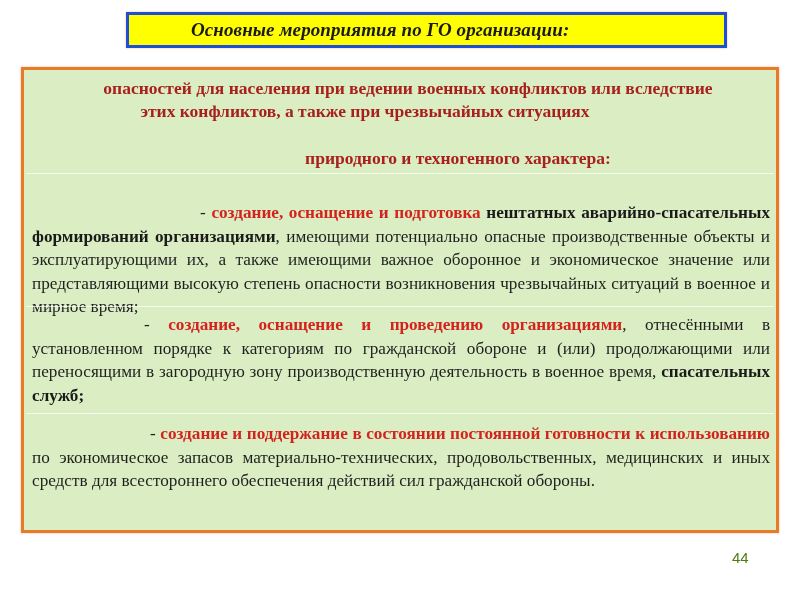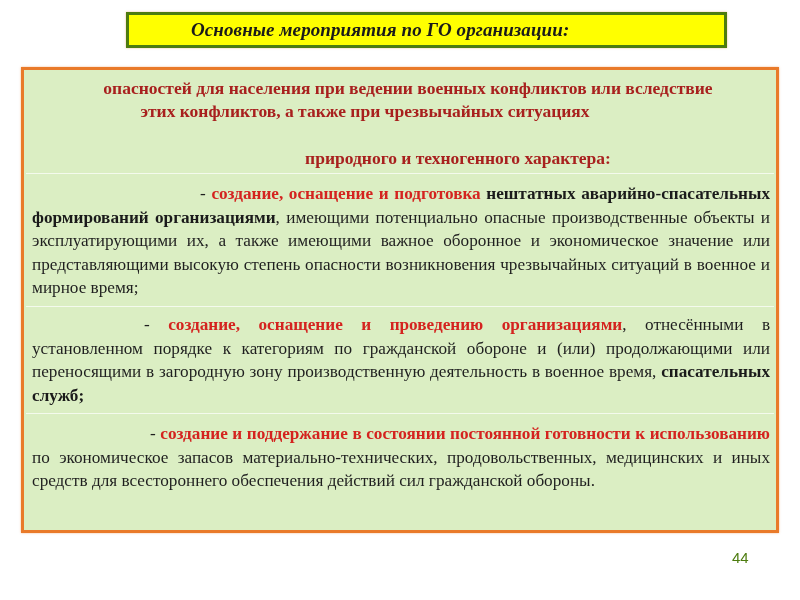--- a/index.html
+++ b/index.html
@@ -14,21 +14,21 @@
       overflow: hidden;
       font-family: "Liberation Serif", "DejaVu Serif", serif;
     }
     .title-box {
       position: absolute;
       left: 126px;
       top: 12px;
       width: 595px;
       height: 30px;
       background: #ffff00;
-      border: 3px solid #4d7c0f;
+      border: 3px solid #1d4ed8;
       box-shadow: 0 0 2px rgba(233,122,42,0.5);
       display: flex;
       align-items: center;
     }
     .title-text {
       margin-left: 62px;
       font-family: "Liberation Serif", serif;
       font-style: italic;
       font-weight: bold;
       font-size: 19px;
@@ -68,21 +68,21 @@
       left: 8px;
       width: 738px;
       font-size: 17.2px;
       line-height: 23.5px;
       color: #1f1f1f;
       text-align: justify;
     }
     .para .first-line-indent { display: inline-block; }
     .red { color: #d4231f; font-weight: bold; }
     .bold { font-weight: bold; color: #1a1a1a; }
-    .para-1 { top: 112px; }
+    .para-1 { top: 131px; }
     .para-1 .first-line-indent { width: 168px; }
     .para-2 { top: 243px; }
     .para-2 .first-line-indent { width: 112px; }
     .para-3 { top: 352px; }
     .para-3 .first-line-indent { width: 118px; }
 
     .sep {
       position: absolute;
       left: 2px;
       width: 748px;

